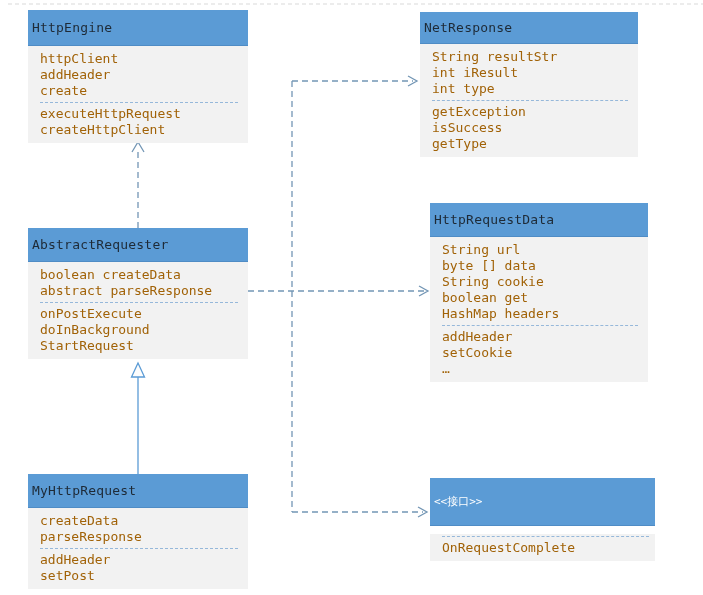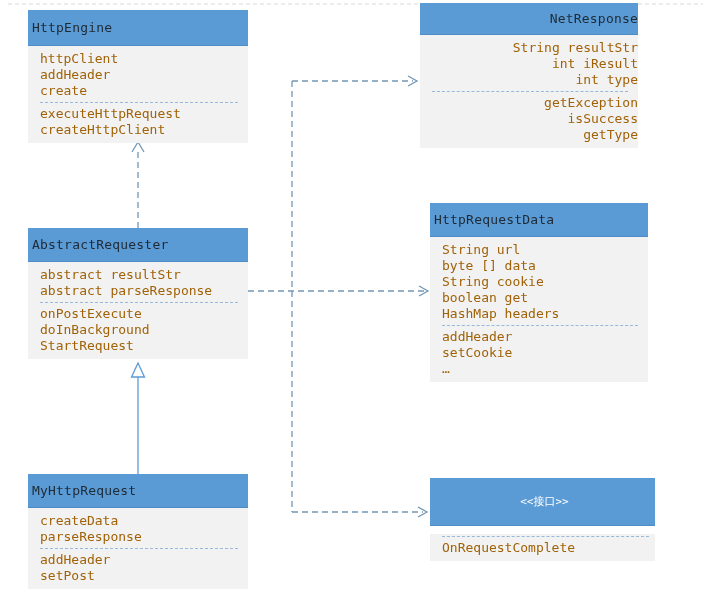--- a/index.html
+++ b/index.html
@@ -76,41 +76,41 @@
     <div class="uml-body">
       <div class="uml-row">httpClient</div>
       <div class="uml-row">addHeader</div>
       <div class="uml-row">create</div>
       <div class="uml-sep"></div>
       <div class="uml-row">executeHttpRequest</div>
       <div class="uml-row">createHttpClient</div>
     </div>
   </div>
 
-  <div class="uml-box" style="left:420px;top:3px;width:218px;text-align:right;">
+  <div class="uml-box" style="left:420px;top:12px;width:218px;">
     <div class="uml-hdr" style="height:32px;">
       <div class="uml-title">NetResponse</div>
     </div>
     <div class="uml-body">
       <div class="uml-row">String resultStr</div>
       <div class="uml-row">int iResult</div>
       <div class="uml-row">int type</div>
       <div class="uml-sep"></div>
       <div class="uml-row">getException</div>
       <div class="uml-row">isSuccess</div>
       <div class="uml-row">getType</div>
     </div>
   </div>
 
   <div class="uml-box" style="left:28px;top:228px;width:220px;">
     <div class="uml-hdr" style="height:34px;">
       <div class="uml-title">AbstractRequester</div>
     </div>
     <div class="uml-body">
-      <div class="uml-row">abstract resultStr</div>
+      <div class="uml-row">boolean createData</div>
       <div class="uml-row">abstract parseResponse</div>
       <div class="uml-sep"></div>
       <div class="uml-row">onPostExecute</div>
       <div class="uml-row">doInBackground</div>
       <div class="uml-row">StartRequest</div>
     </div>
   </div>
 
   <div class="uml-box" style="left:430px;top:203px;width:218px;">
     <div class="uml-hdr" style="height:34px;">
@@ -136,21 +136,21 @@
     <div class="uml-body">
       <div class="uml-row">createData</div>
       <div class="uml-row">parseResponse</div>
       <div class="uml-sep"></div>
       <div class="uml-row">addHeader</div>
       <div class="uml-row">setPost</div>
     </div>
   </div>
 
   <div class="uml-box" style="left:430px;top:478px;width:225px;">
-    <div class="uml-hdr hdr-iface" style="height:48px;align-items:center;">
+    <div class="uml-hdr hdr-iface" style="height:48px;">
       <div class="uml-stereo">&lt;&lt;接口&gt;&gt;</div>
     </div>
     <div class="uml-body iface-body">
       <div class="uml-sep"></div>
       <div class="uml-row">OnRequestComplete</div>
     </div>
   </div>
 
 </div>
 

